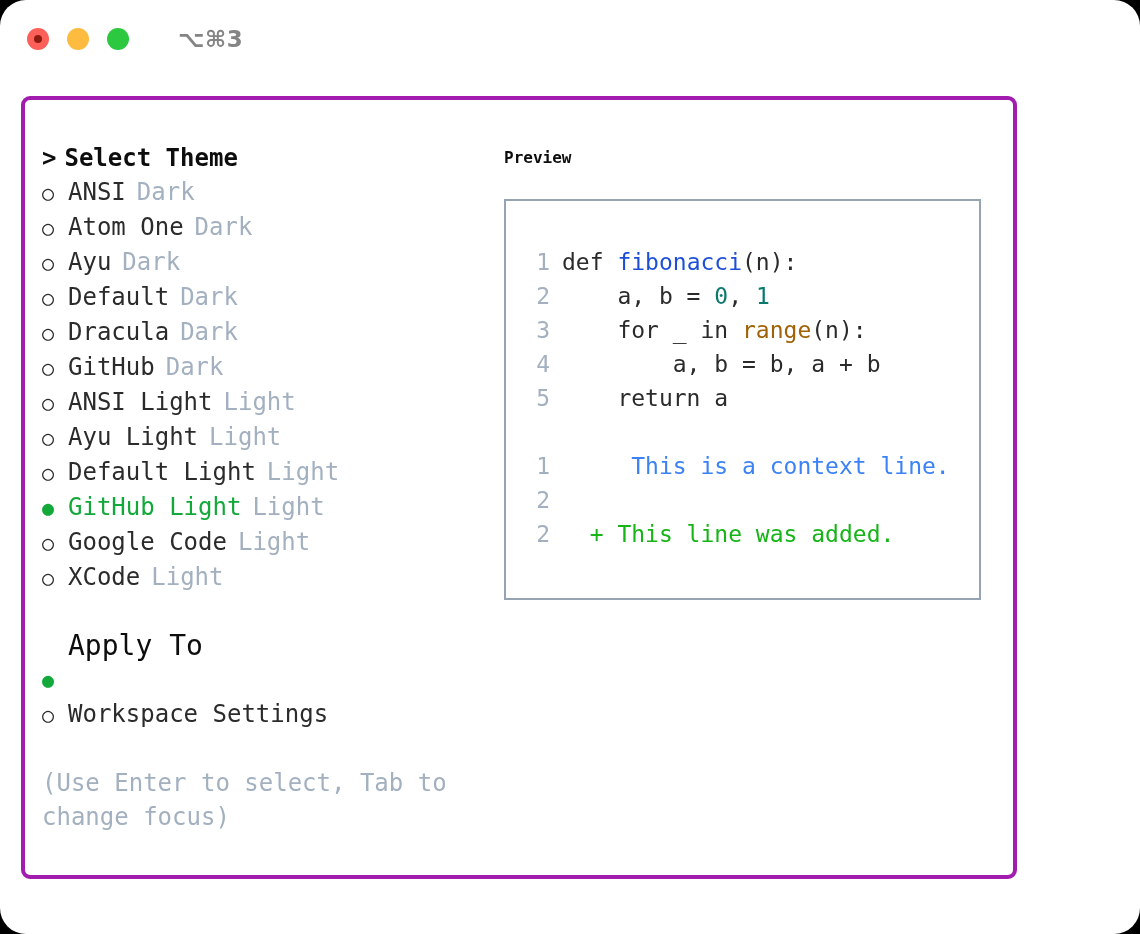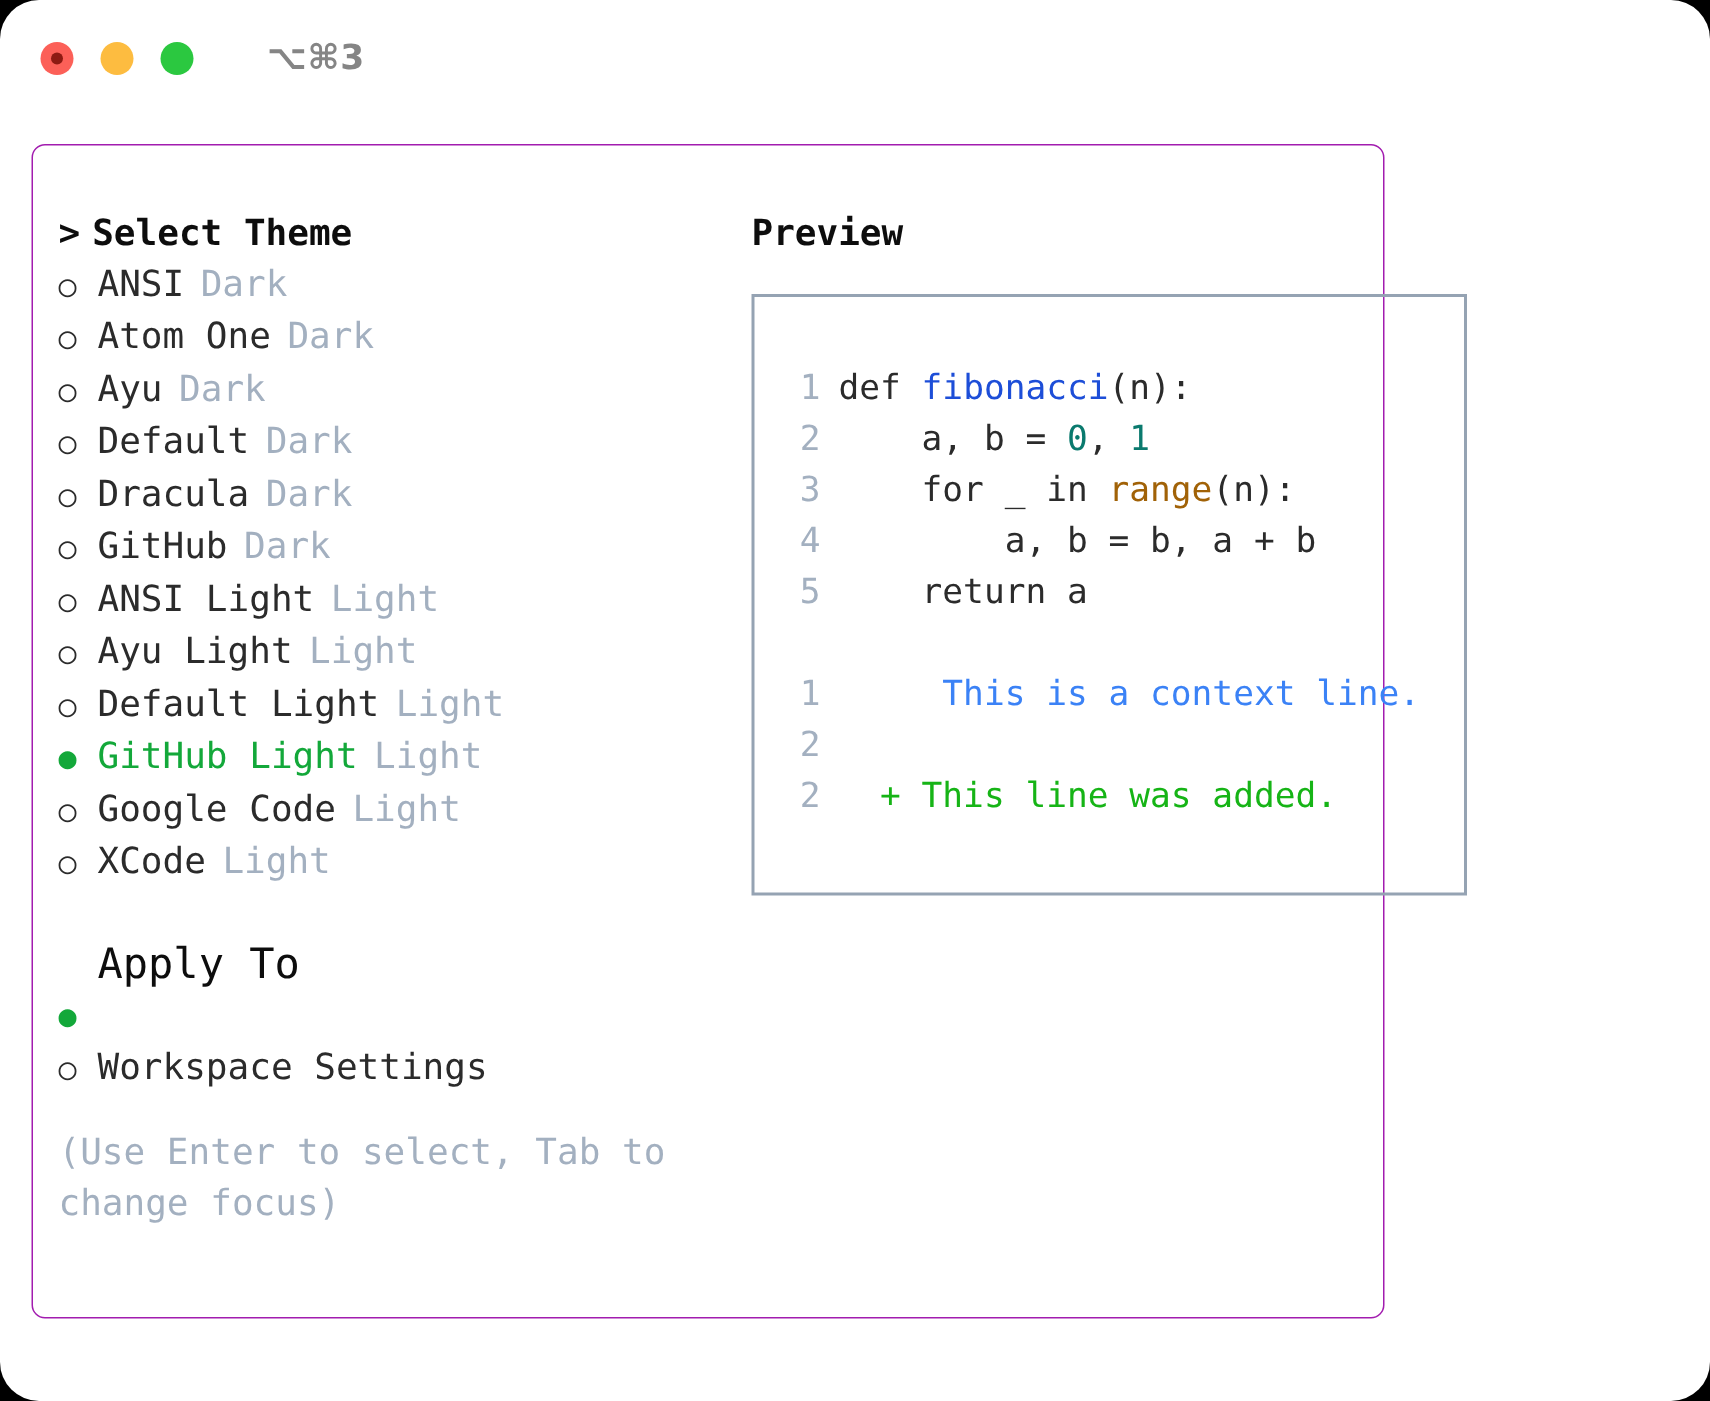--- a/index.html
+++ b/index.html
@@ -66,23 +66,23 @@
     font-weight: bold;
     letter-spacing: 0.5px;
     font-family: "DejaVu Sans", "Liberation Sans", sans-serif;
   }
 
   
   .panel {
     position: absolute;
     left: 21px;
     top: 96px;
-    width: 902px;
+    width: 996px;
     height: 783px;
-    border: 1px solid #a21caf;
+    border: 4px solid #a21caf;
     border-radius: 9px;
     box-sizing: border-box;
   }
 
   .col-left {
     position: absolute;
     left: 17px;
     top: 41px;
     width: 470px;
   }
@@ -129,31 +129,31 @@
 
   .sub-heading {
     font-size: 28px;
     line-height: 34px;
     color: #0d0d0d;
     padding-left: 26px;
     white-space: pre;
   }
 
   .hint {
-    margin-top: 22px;
+    margin-top: 34px;
     font-size: 24px;
     line-height: 34px;
     color: #a3b0c0;
     width: 410px;
     white-space: pre-wrap;
   }
 
   
   .preview-title {
-    font-size: 24px;
+    font-size: 16px;
     font-weight: bold;
     color: #0d0d0d;
     line-height: 34px;
   }
 
   .code-box {
     margin-top: 24px;
     width: 477px;
     height: 401px;
     border: 2px solid #95a3b3;

